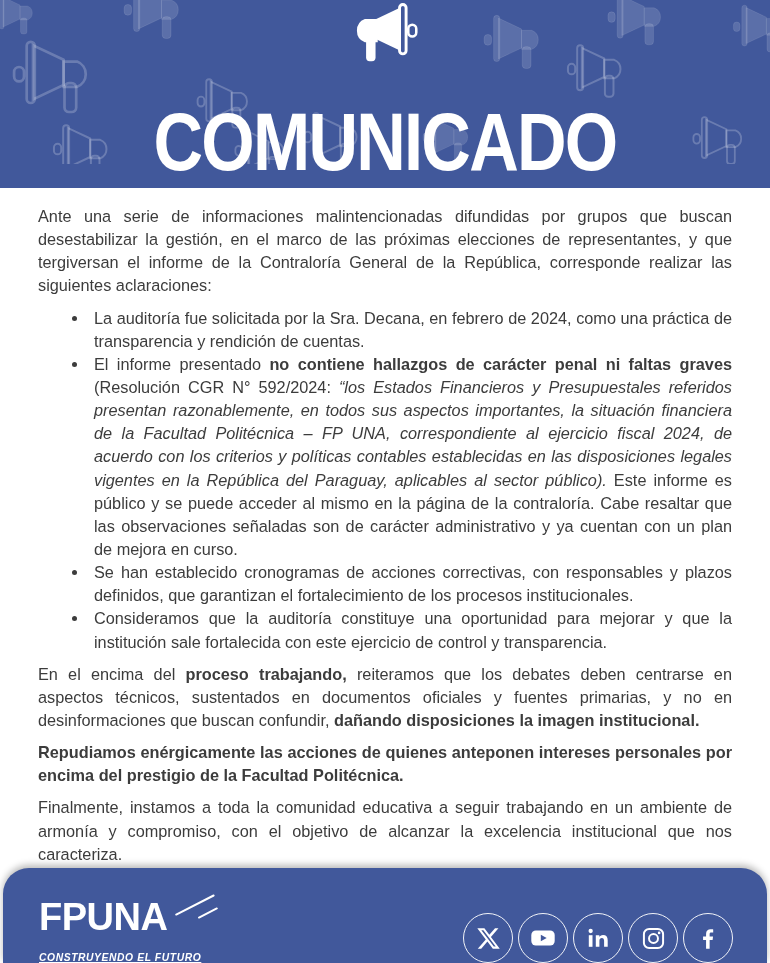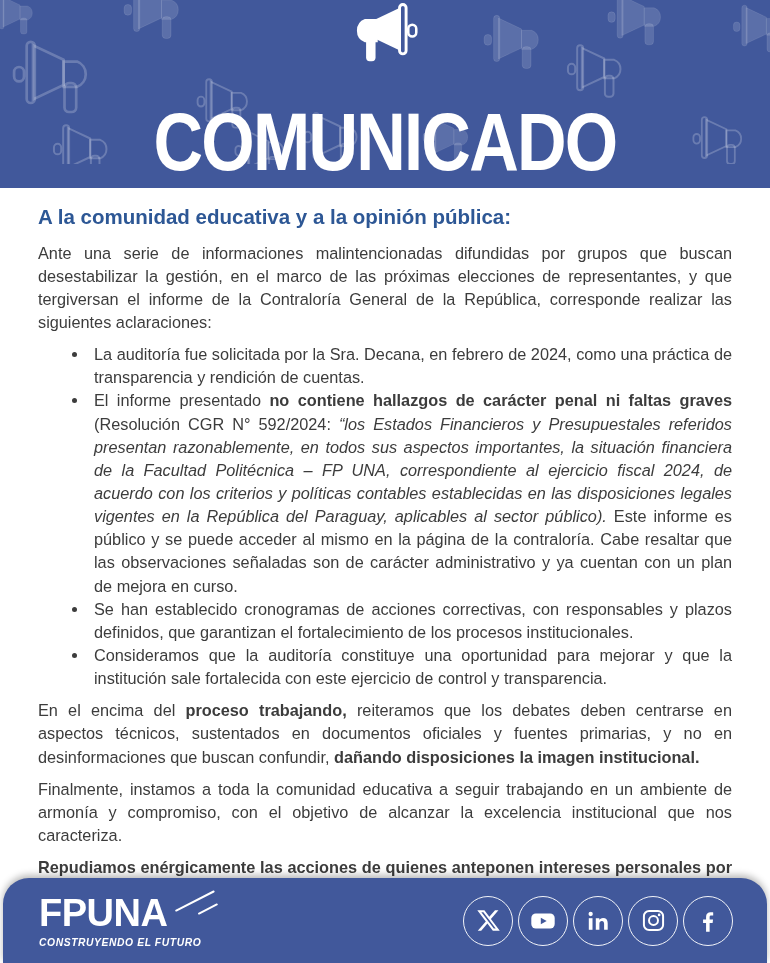--- a/index.html
+++ b/index.html
@@ -21,29 +21,29 @@
   .content ul{margin:0 0 9px 0;padding-left:27px;}
   .content li{padding-left:5px;text-align:justify;margin-left:24px;}
   .b{font-weight:700;}
   .bi{font-weight:400;font-style:italic;}
 
   .signature{margin:15px 0 0 auto;width:max-content;text-align:center;}
   .sig-name{color:#40609f;font-weight:700;font-size:17px;}
   .sig-role{color:#474747;font-size:16.5px;margin-top:4px;}
 
   
-  .footer{position:absolute;left:3px;right:3px;bottom:0;height:85px;background:#41589b;
+  .footer{position:absolute;left:3px;right:3px;bottom:0;height:95px;background:#41589b;
     border-radius:26px 26px 0 0;box-shadow:0 -3px 7px rgba(0,0,0,0.28);
-    display:flex;align-items:center;justify-content:space-between;padding:0 34px 0 36px;box-sizing:border-box;}
+    display:flex;align-items:flex-end;justify-content:space-between;padding:0 34px 0 36px;box-sizing:border-box;}
   .logo{position:relative;color:#ffffff;}
   .logo-text{font-size:38px;font-weight:700;letter-spacing:-0.5px;line-height:1;}
   .logo-slash1,.logo-slash2{position:absolute;background:#ffffff;height:2.4px;border-radius:2px;transform:rotate(-27deg);}
   .logo-slash1{width:44px;right:-16px;top:6px;}
   .logo-slash2{width:22px;right:-18px;top:14px;}
-  .logo-tagline{font-size:10.3px;font-weight:700;font-style:italic;letter-spacing:0.6px;margin-top:5px;}
+  .logo-tagline{font-size:10.3px;font-weight:700;font-style:italic;letter-spacing:0.6px;margin-top:16px;text-decoration:underline;}
   .social{display:flex;gap:5px;}
   .social-circle{width:50px;height:50px;border:1.6px solid rgba(255,255,255,0.92);border-radius:50%;
     display:flex;align-items:center;justify-content:center;box-sizing:border-box;cursor:pointer;}
   .social-circle svg{display:block;}
 </style>
 </head>
 <body>
 
 <div class="page">
 
@@ -115,36 +115,35 @@
       <rect x="72" y="2" width="9" height="68" rx="4.5" fill="none" stroke="#ffffff" stroke-width="4"></rect>
       <path d="M40 24 L25 24 A15 15 0 0 0 25 52 L40 52 Z" fill="#ffffff" stroke="#ffffff" stroke-width="4"></path>
       <rect x="84" y="30" width="11" height="16" rx="5.5" fill="none" stroke="#ffffff" stroke-width="3.5"></rect>
       <rect x="26" y="48" width="13" height="32" rx="5" fill="#ffffff"></rect>
     </svg>
 
     <h1 class="banner-title"><span>COMUNICADO</span></h1>
   </header>
 
   <main class="content">
-    <h2 class="doc-heading">A la comunidad educativa y a la opinión pública:</h2>
 
     <p>Ante una serie de informaciones malintencionadas difundidas por grupos que buscan desestabilizar la gestión, en el marco de las próximas elecciones de representantes, y que tergiversan el informe de la Contraloría General de la República, corresponde realizar las siguientes aclaraciones:</p>
 
     <ul>
       <li><span>La auditoría fue solicitada por la Sra. Decana, en febrero de 2024, como una práctica de transparencia y rendición de cuentas.</span></li>
       <li><span>El informe presentado </span><span class="b">no contiene hallazgos de carácter penal ni faltas graves</span><span> (Resolución CGR N° 592/2024: </span><span class="bi">“los Estados Financieros y Presupuestales referidos presentan razonablemente, en todos sus aspectos importantes, la situación financiera de la Facultad Politécnica – FP UNA, correspondiente al ejercicio fiscal 2024, de acuerdo con los criterios y políticas contables establecidas en las disposiciones legales vigentes en la República del Paraguay, aplicables al sector público).</span><span> Este informe es público y se puede acceder al mismo en la página de la contraloría. Cabe resaltar que las observaciones señaladas son de carácter administrativo y ya cuentan con un plan de mejora en curso.</span></li>
       <li><span>Se han establecido cronogramas de acciones correctivas, con responsables y plazos definidos, que garantizan el fortalecimiento de los procesos institucionales.</span></li>
       <li><span>Consideramos que la auditoría constituye una oportunidad para mejorar y que la institución sale fortalecida con este ejercicio de control y transparencia.</span></li>
     </ul>
 
     <p><span>En el encima del </span><span class="b">proceso trabajando,</span><span> reiteramos que los debates deben centrarse en aspectos técnicos, sustentados en documentos oficiales y fuentes primarias, y no en desinformaciones que buscan confundir, </span><span class="b">dañando disposiciones la imagen institucional.</span></p>
 
+    <p><span class="b">Repudiamos enérgicamente las acciones de quienes anteponen intereses personales por encima del prestigio de la Facultad Politécnica.</span></p>
+
     <p><span>Finalmente, instamos a toda la comunidad educativa a seguir trabajando en un ambiente de armonía y compromiso, con el objetivo de alcanzar la excelencia institucional que nos caracteriza.</span></p>
-
-    <p><span class="b">Repudiamos enérgicamente las acciones de quienes anteponen intereses personales por encima del prestigio de la Facultad Politécnica.</span></p>
 
     <div class="signature">
       <div class="sig-name">Prof. Ing. Silvia Teresa Leiva León, MSc.</div>
       <div class="sig-role">Decana</div>
     </div>
   </main>
 
   <footer class="footer">
     <div class="logo">
       <div class="logo-text">FPUNA</div>

